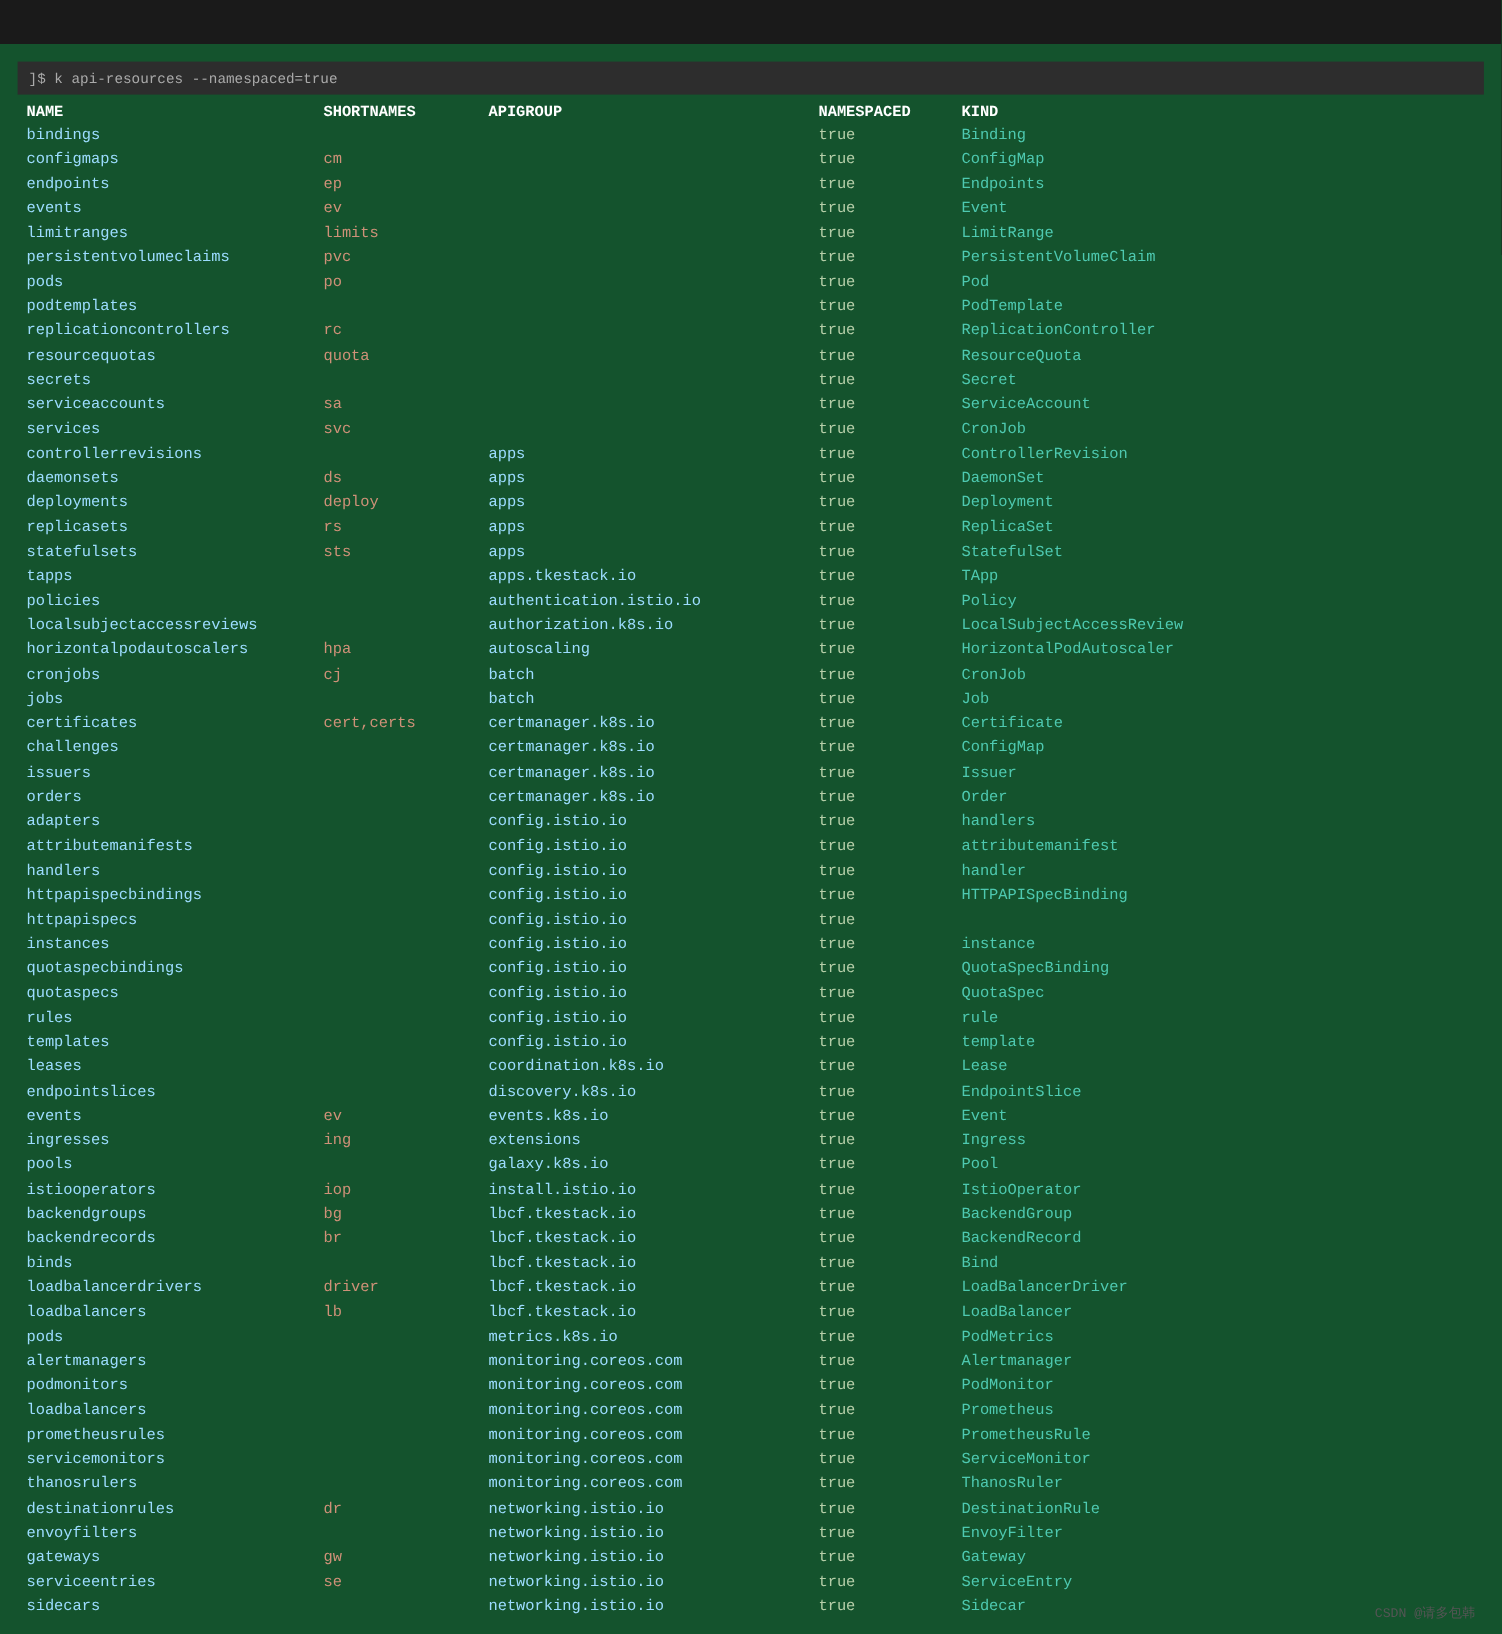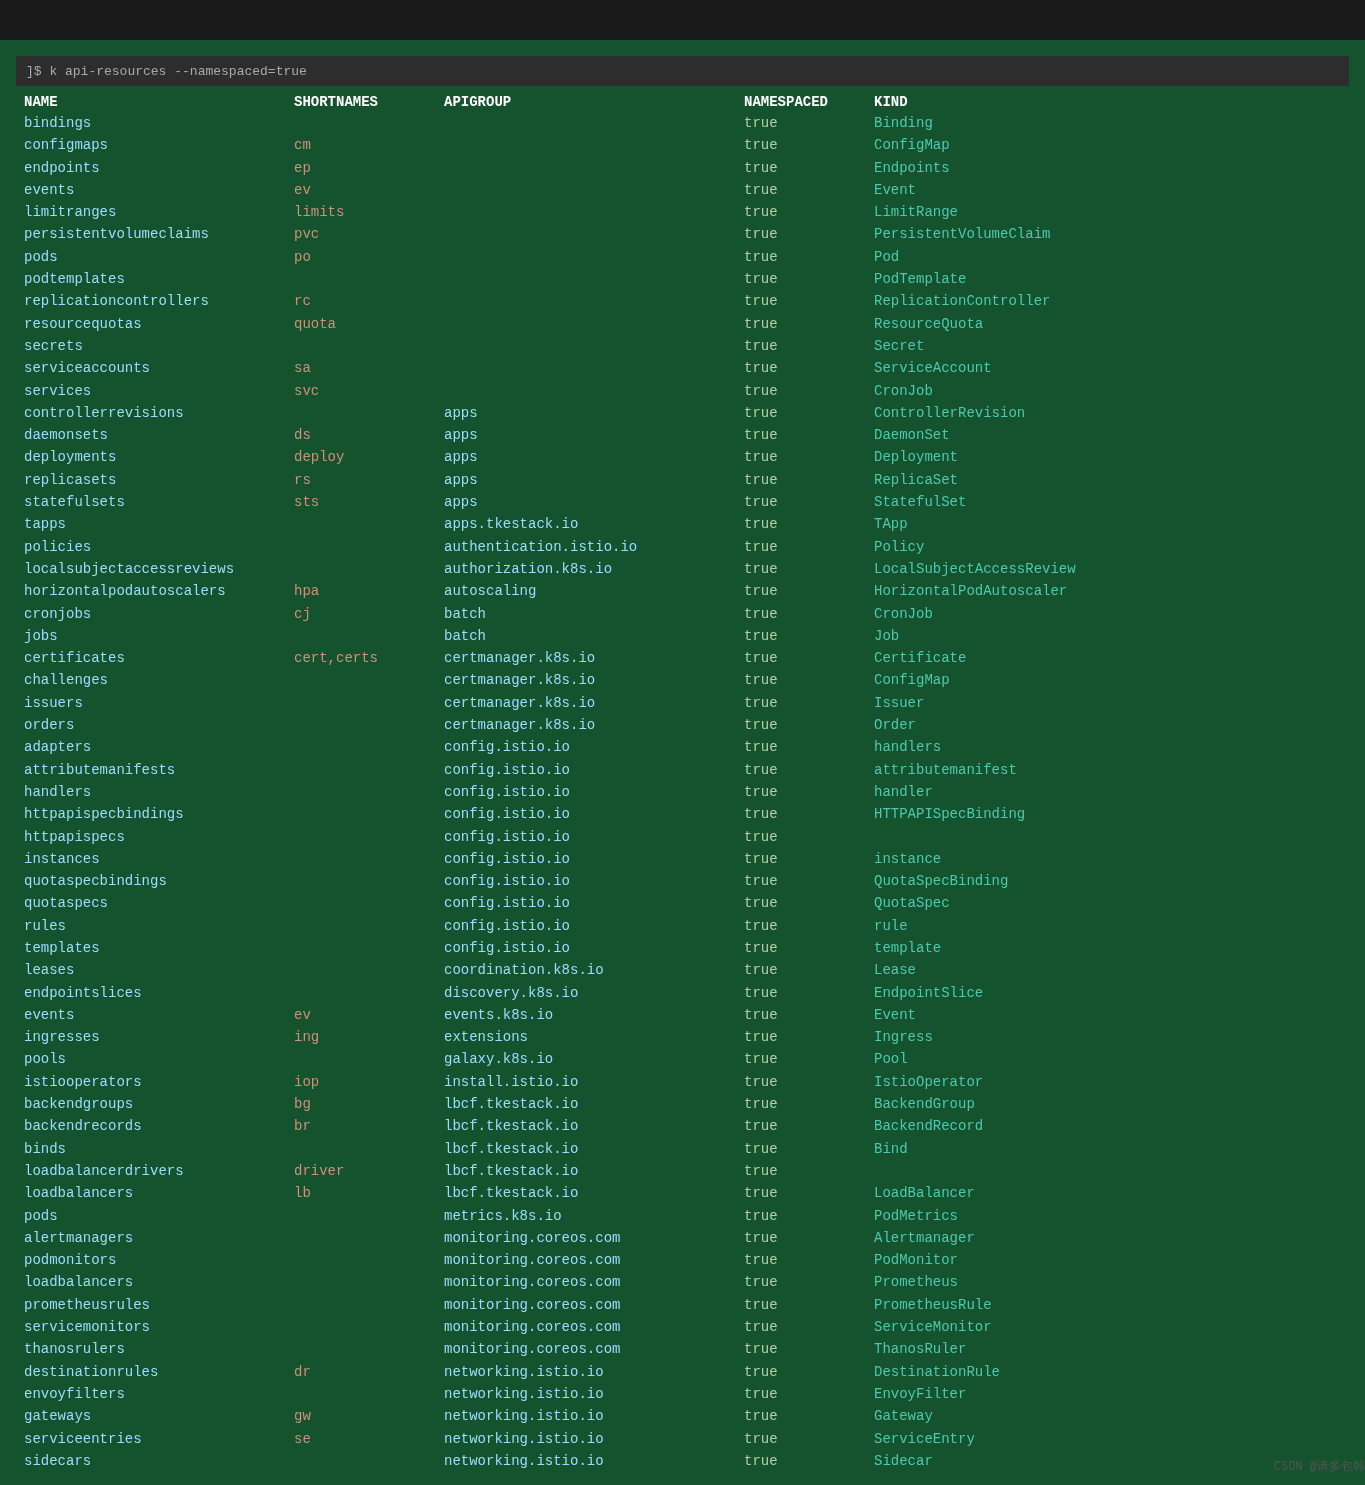--- a/index.html
+++ b/index.html
@@ -45,21 +45,21 @@
     }
     .col-name { color: #9cdcfe; }
     .col-short { color: #ce9178; }
     .col-api { color: #9cdcfe; }
     .col-ns { color: #b5cea8; }
     .col-kind { color: #4ec9b0; }
     .header-col { color: #ffffff; }
     .watermark {
       position: fixed;
       bottom: 10px;
-      right: 0;
+      right: 24px;
       color: #555;
       font-size: 12px;
     }
   </style>
 </head>
 <body>
 
 <div class="terminal">
   <div class="top-bar">
     <span style="color:#aaa; font-size:13px;">]$ k api-resources --namespaced=true</span>
@@ -399,20 +399,21 @@
           <span class="col-short"></span>
           <span class="col-api">lbcf.tkestack.io</span>
           <span class="col-ns">true</span>
           <span class="col-kind">Bind</span>
         </div>
         <div class="data-row">
           <span class="col-name">loadbalancerdrivers</span>
           <span class="col-short">driver</span>
           <span class="col-api">lbcf.tkestack.io</span>
           <span class="col-ns">true</span>
+          <span class="col-kind">LoadBalancerDriver</span>
         </div>
         <div class="data-row">
           <span class="col-name">loadbalancers</span>
           <span class="col-short">lb</span>
           <span class="col-api">lbcf.tkestack.io</span>
           <span class="col-ns">true</span>
           <span class="col-kind">LoadBalancer</span>
         </div>
         <div class="data-row">
           <span class="col-name">pods</span>

